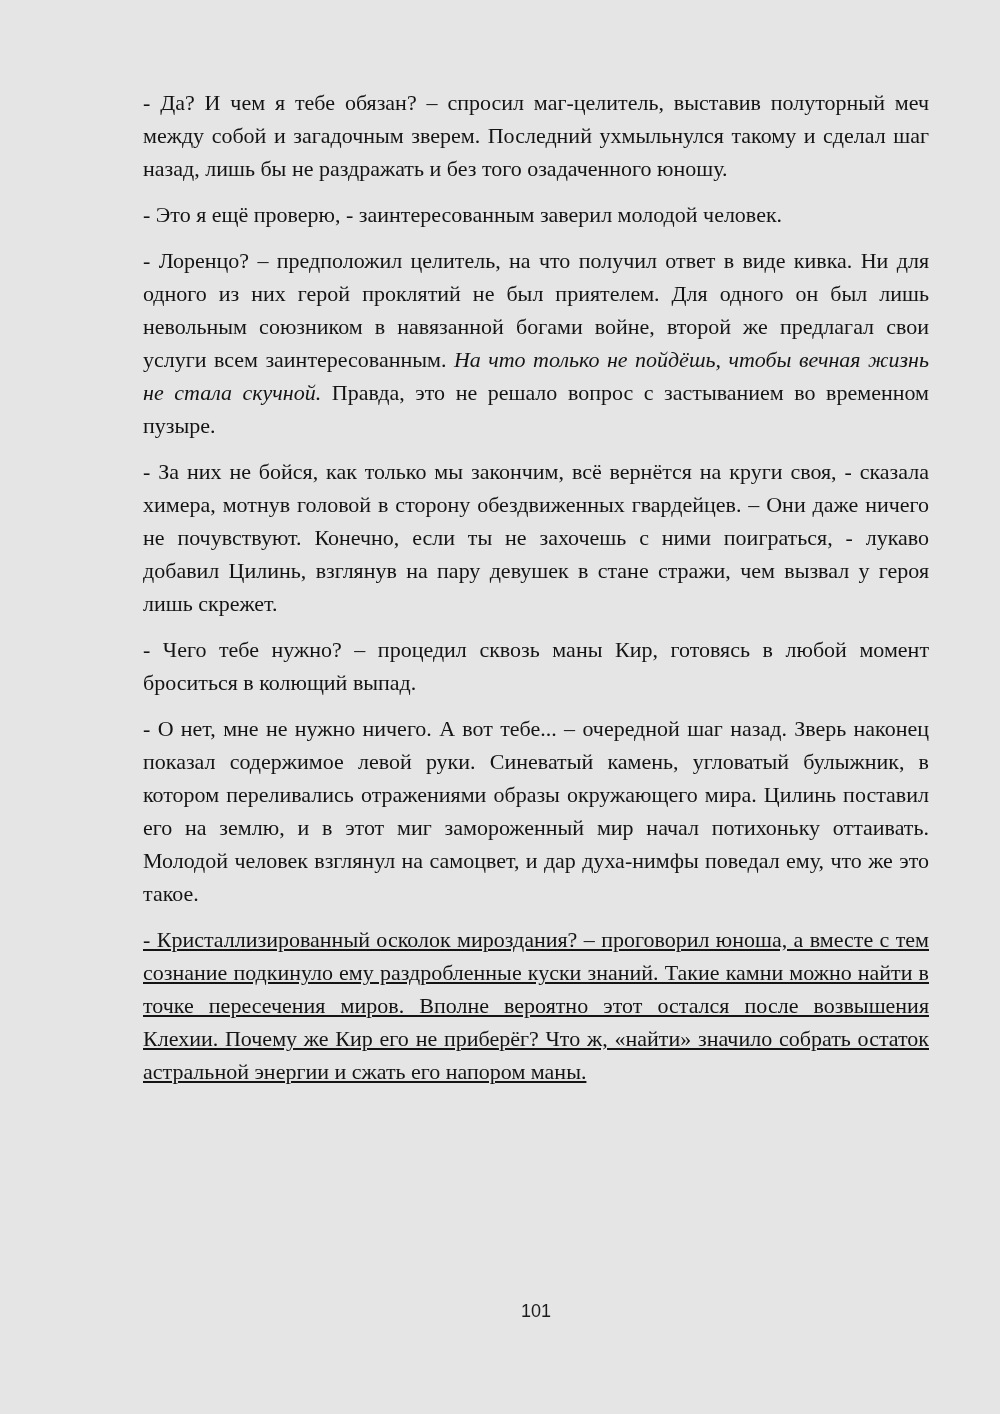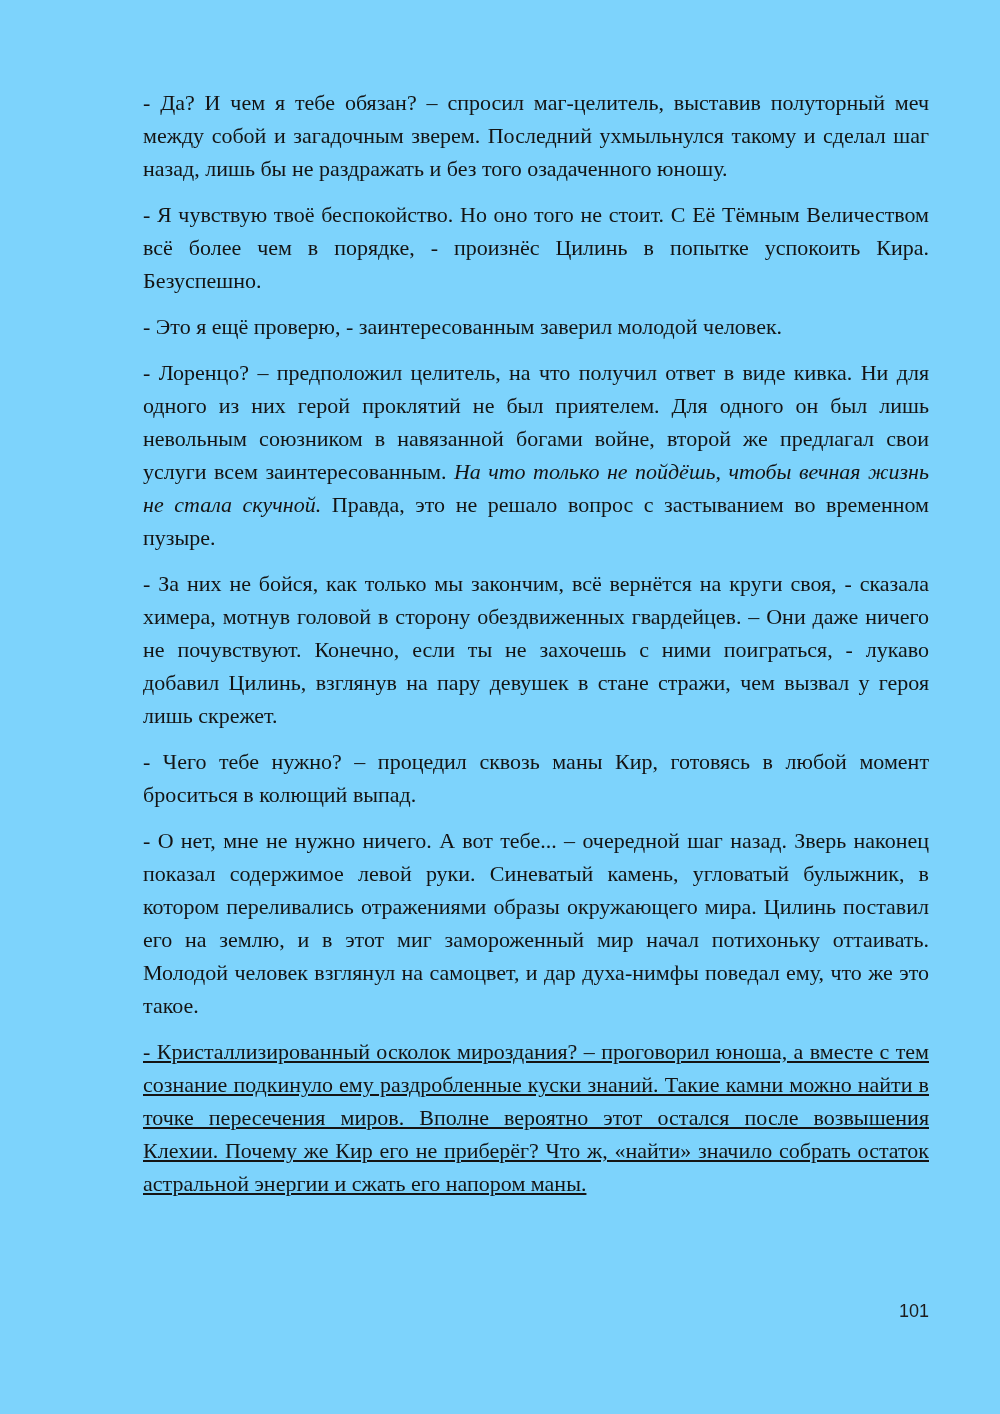--- a/index.html
+++ b/index.html
@@ -4,21 +4,21 @@
 <style>
   html, body {
     margin: 0;
     padding: 0;
     background: #ffffff;
   }
   .page {
     position: relative;
     width: 1000px;
     height: 1414px;
-    background: #7dd3fc;
+    background: #e5e5e5;
     overflow: hidden;
   }
   .text-block {
     position: absolute;
     left: 143px;
     top: 86px;
     width: 786px;
     color: #141414;
     font-family: "Liberation Serif", "DejaVu Serif", serif;
     font-size: 22px;
@@ -34,34 +34,33 @@
     text-decoration: underline;
   }
   .run-italic {
     font-style: italic;
   }
   .page-number {
     position: absolute;
     left: 143px;
     top: 1300px;
     width: 786px;
-    text-align: right;
+    text-align: center;
     color: #1c1c1c;
     font-family: "Liberation Sans", "DejaVu Sans", sans-serif;
     font-size: 18px;
     line-height: 22px;
   }
 </style>
 </head>
 <body>
 
 <div class="page">
   <div class="text-block" id="text-block">
       <p><span>- Да? И чем я тебе обязан? – спросил маг-целитель, выставив полуторный меч между собой и загадочным зверем. Последний ухмыльнулся такому и сделал шаг назад, лишь бы не раздражать и без того озадаченного юношу.</span></p>
-      <p><span>- Я чувствую твоё беспокойство. Но оно того не стоит. С Её Тёмным Величеством всё более чем в порядке, - произнёс Цилинь в попытке успокоить Кира. Безуспешно.</span></p>
       <p><span>- Это я ещё проверю, - заинтересованным заверил молодой человек.</span></p>
       <p><span>- Лоренцо? – предположил целитель, на что получил ответ в виде кивка. Ни для одного из них герой проклятий не был приятелем. Для одного он был лишь невольным союзником в навязанной богами войне, второй же предлагал свои услуги всем заинтересованным. </span><span class="run-italic">На что только не пойдёшь, чтобы вечная жизнь не стала скучной.</span><span> Правда, это не решало вопрос с застыванием во временном пузыре.</span></p>
       <p><span>- За них не бойся, как только мы закончим, всё вернётся на круги своя, - сказала химера, мотнув головой в сторону обездвиженных гвардейцев. – Они даже ничего не почувствуют. Конечно, если ты не захочешь с ними поиграться, - лукаво добавил Цилинь, взглянув на пару девушек в стане стражи, чем вызвал у героя лишь скрежет.</span></p>
       <p><span>- Чего тебе нужно? – процедил сквозь маны Кир, готовясь в любой момент броситься в колющий выпад.</span></p>
       <p><span>- О нет, мне не нужно ничего. А вот тебе... – очередной шаг назад. Зверь наконец показал содержимое левой руки. Синеватый камень, угловатый булыжник, в котором переливались отражениями образы окружающего мира. Цилинь поставил его на землю, и в этот миг замороженный мир начал потихоньку оттаивать. Молодой человек взглянул на самоцвет, и дар духа-нимфы поведал ему, что же это такое.</span></p>
       <p><span>- Кристаллизированный осколок мироздания? – проговорил юноша, а вместе с тем сознание подкинуло ему раздробленные куски знаний. Такие камни можно найти в точке пересечения миров. Вполне вероятно этот остался после возвышения Клехии. Почему же Кир его не приберёг? Что ж, «найти» значило собрать остаток астральной энергии и сжать его напором маны.</span></p>
     </div>
   <div class="page-number">101</div>
 </div>
 

